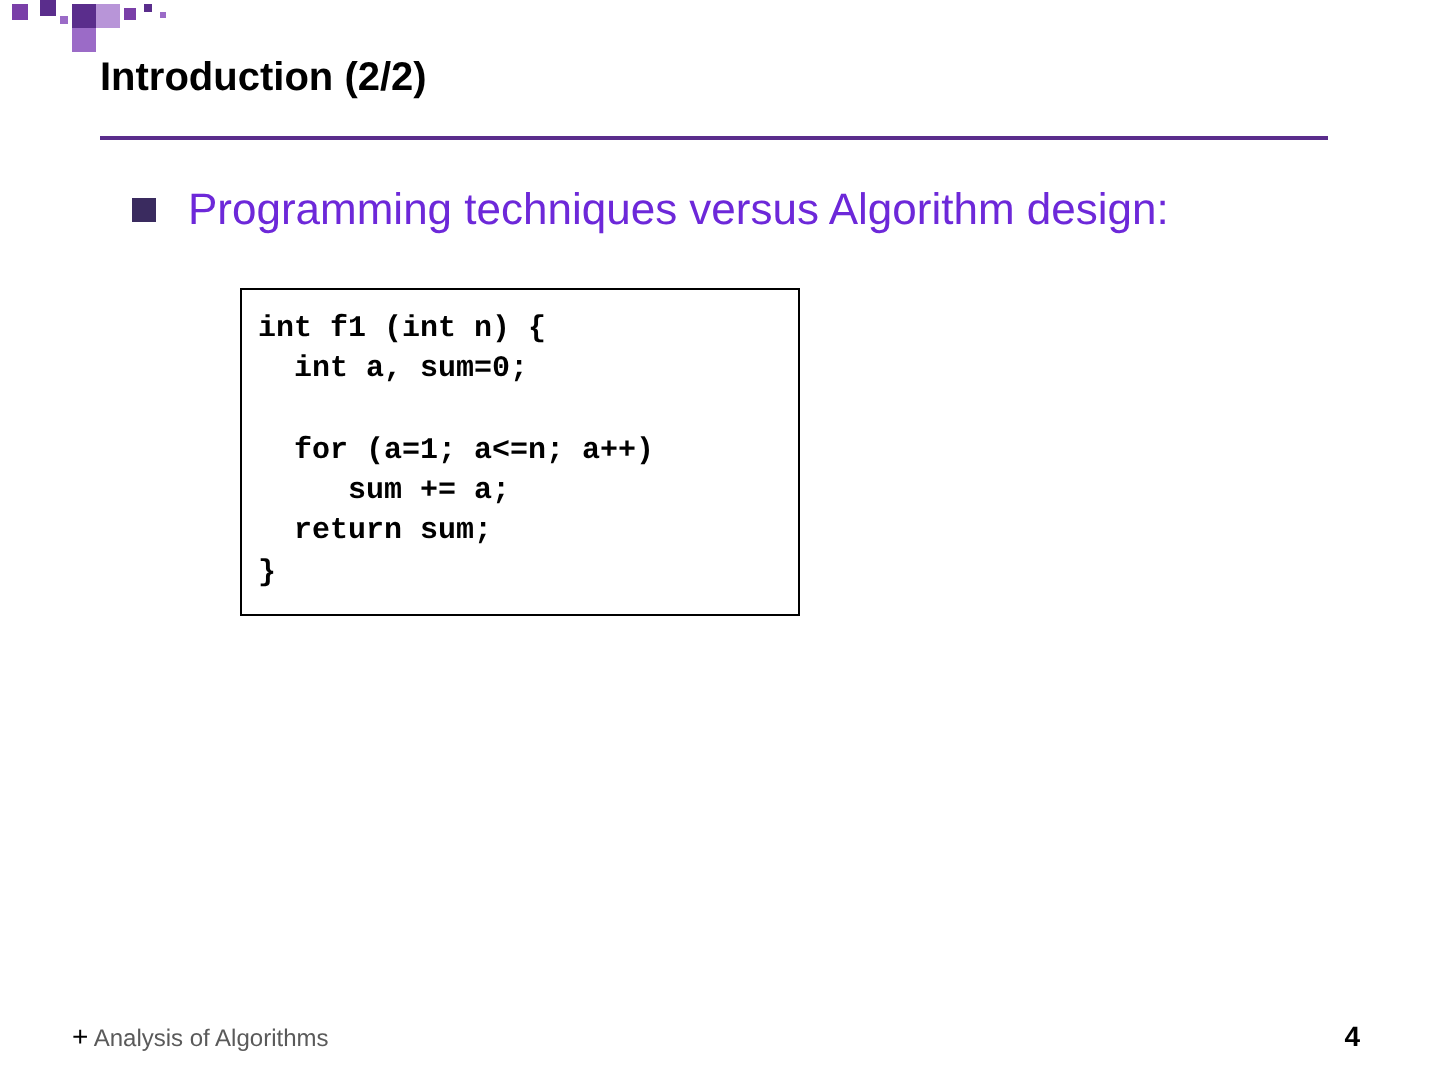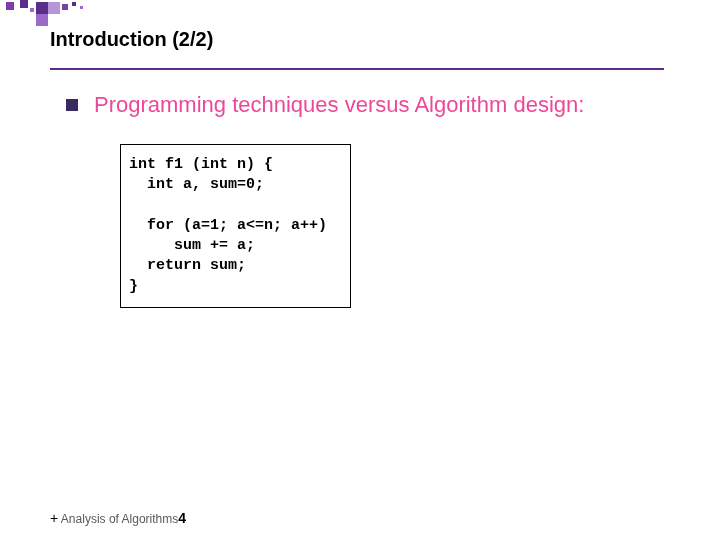--- a/index.html
+++ b/index.html
@@ -3,24 +3,24 @@
   <meta charset="utf-8">
   <style>
     * { margin: 0; padding: 0; box-sizing: border-box; }
     body { width: 720px; height: 540px; background: #fff; font-family: Arial, sans-serif; position: relative; }
     .deco { position: absolute; top: 0; left: 0; width: 120px; height: 30px; }
     .sq { position: absolute; }
     .title { position: absolute; top: 28px; left: 50px; font-size: 20px; font-weight: bold; color: #000; }
     .underline { position: absolute; top: 68px; left: 50px; height: 2px; background: #5a2d8c; }
     .bullet-row { position: absolute; top: 92px; left: 66px; display: flex; align-items: center; gap: 16px; }
     .bullet-sq { width: 12px; height: 12px; background: #3a2b5f; flex-shrink: 0; }
-    .bullet-text { font-size: 22px; color: #ec4899; }
-    .codebox { position: absolute; top: 144px; left: 120px; width: 231px; border: 1px solid #000; padding: 10px 8px; }
+    .bullet-text { font-size: 22px; color: #6d28d9; }
+    .codebox { position: absolute; top: 144px; left: 120px; width: 280px; border: 1px solid #000; padding: 10px 8px; }
     .codebox pre { font-family: "Courier New", monospace; font-size: 15px; font-weight: bold; line-height: 1.35; white-space: pre; }
-    .footer { position: absolute; bottom: 14px; left: 50px; right: 40px; display: flex; align-items: baseline; }
+    .footer { position: absolute; bottom: 14px; left: 36px; right: 40px; display: flex; justify-content: space-between; align-items: baseline; }
     .footer-left { font-size: 12px; color: #5a5a5a; }
     .footer-left .plus { font-size: 14px; color: #000; }
     .footer-right { font-size: 14px; font-weight: bold; color: #000; }
   </style>
 </head>
 <body>
 
 <div class="deco">
   <div class="sq" style="left:6px; top:2px; width:8px; height:8px; background:#7a3fa8;"></div>
   <div class="sq" style="left:20px; top:0px; width:8px; height:8px; background:#5a2d8c;"></div>

